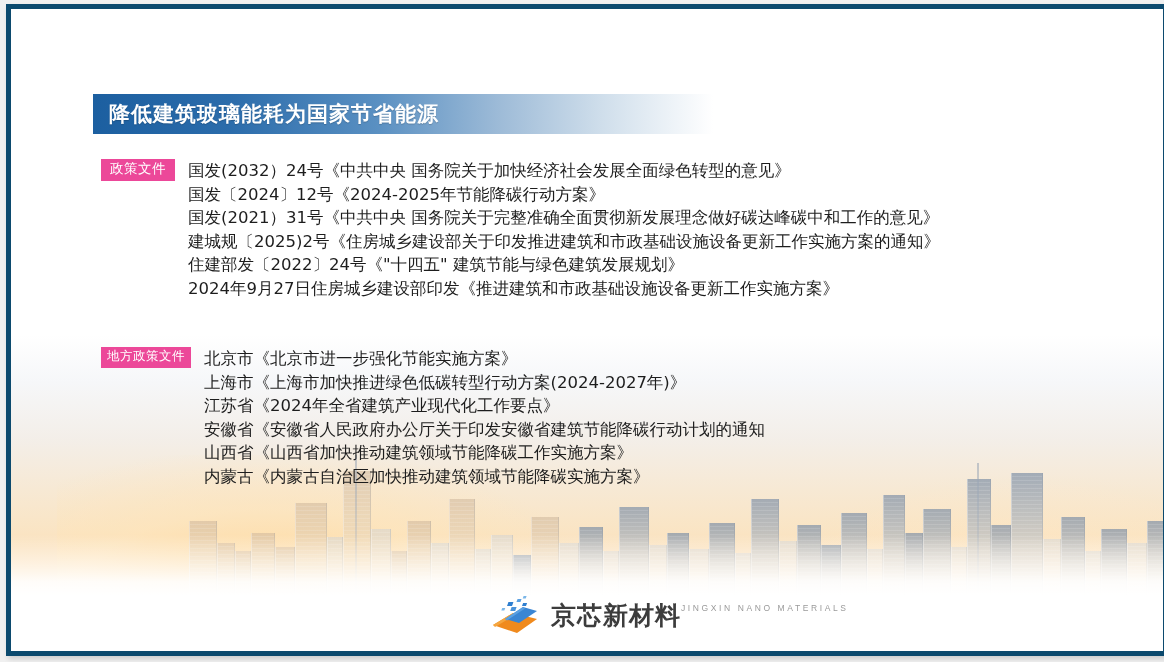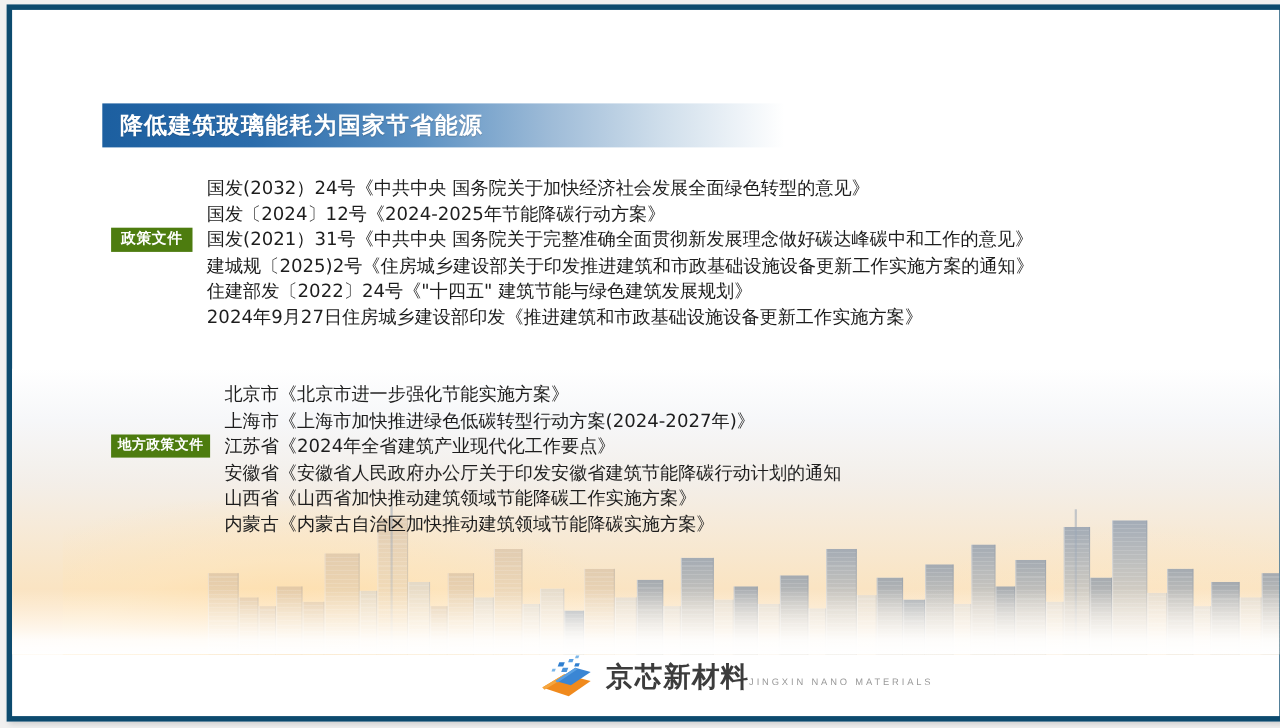--- a/index.html
+++ b/index.html
@@ -92,26 +92,25 @@
     padding-left:16px;white-space:nowrap;
     text-shadow:0 1px 1px rgba(0,0,0,.18);
   }
 
   
   .section{position:absolute;display:flex;align-items:flex-start;}
   .sec-national{left:90px;top:150px;}
   .sec-local{left:90px;top:338px;}
 
   .tag{
-    background:#4d7c0f;color:#fff;
-    font-size:13.5px;font-weight:bold;letter-spacing:.5px;
+    background:#ec4899;color:#fff;
+    font-size:13.5px;font-weight:normal;letter-spacing:.5px;
     padding:3px 9px 4px 9px;
     white-space:nowrap;line-height:1.1;
     flex:0 0 auto;
-    margin-top:48px;
   }
   .tag.wide{font-size:12.5px;padding:3px 6px 4px 6px;}
 
   .lines{margin-left:14px;}
   .line{
     font-size:16.5px;color:#1d1d1d;line-height:23.5px;
     white-space:nowrap;
     font-family:"DejaVu Sans","Liberation Sans",sans-serif;
   }
   .sec-national .lines{margin-left:13px;}
@@ -124,21 +123,21 @@
   }
   .logo-mark{position:relative;width:52px;height:42px;flex:0 0 auto;}
   .logo-text{display:flex;justify-content:center;}
   .logo-cn{
     font-size:25px;font-weight:bold;color:#3c3c3c;letter-spacing:1px;
     line-height:26px;
     font-family:"DejaVu Sans","Liberation Sans",sans-serif;
   }
   .logo-en{
     font-size:8.5px;color:#9a9a9a;letter-spacing:2.6px;
-    margin-top:12px;line-height:10px;
+    margin-top:0;line-height:10px;
   }
 </style>
 </head>
 <body>
 
 <div class="slide">
 
   <div class="city-band">
     <div class="sky"></div>
     <div class="sun-glow"></div>

